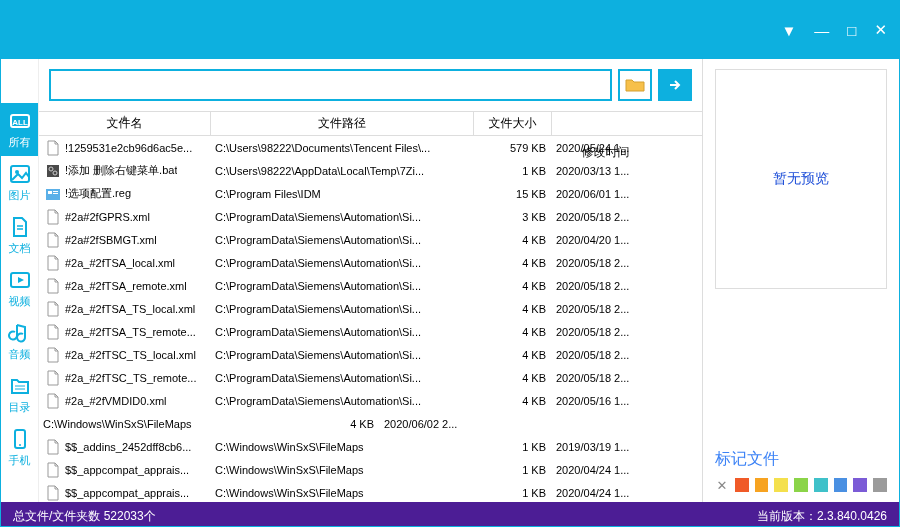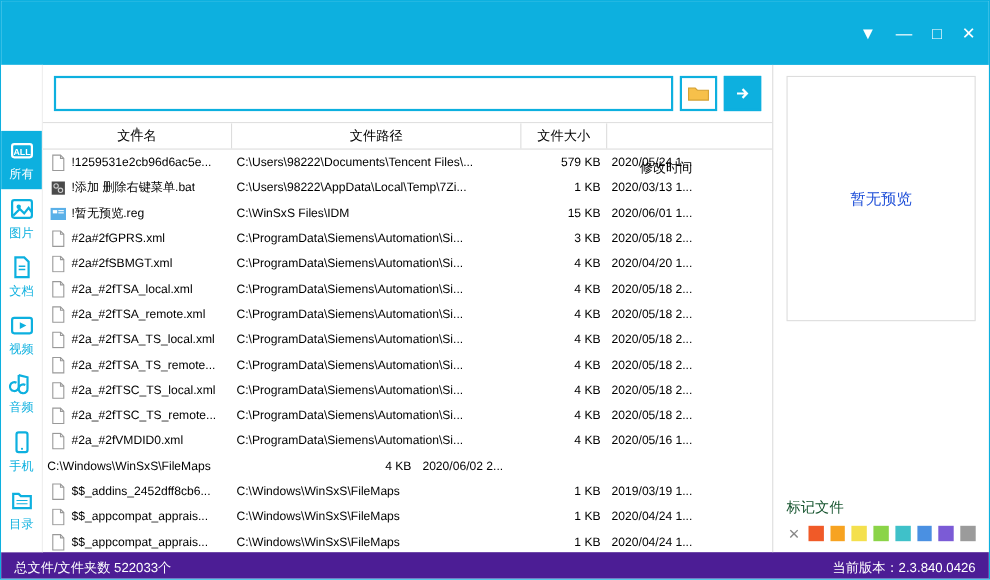--- a/index.html
+++ b/index.html
@@ -5,21 +5,21 @@
 * { margin: 0; padding: 0; box-sizing: border-box; font-family: "Microsoft YaHei", sans-serif; }
 body { width: 900px; height: 527px; background: #fff; overflow: hidden; border: 1px solid #0db0df; }
 .titlebar { height: 58px; background: #0db0df; display: flex; align-items: center; padding: 0 12px; color: #fff; }
 .logo { display: flex; align-items: center; gap: 8px; }
 .logo-icon { width: 32px; height: 32px; }
 .logo-text { font-size: 20px; font-weight: bold; }
 .titlebar-spacer { flex: 1; }
 .win-controls { display: flex; gap: 18px; align-items: center; }
 .win-btn { cursor: pointer; font-size: 15px; color: #fff; }
 .body-area { display: flex; height: 443px; }
-.sidebar { width: 38px; background: #fff; display: flex; flex-direction: column; padding-top: 60px; border-right: 1px solid #eee; }
+.sidebar { width: 38px; background: #fff; display: flex; flex-direction: column; padding-top: 44px; border-right: 1px solid #eee; }
 .side-item { display: flex; flex-direction: column; align-items: center; padding: 6px 0; cursor: pointer; color: #0db0df; font-size: 11px; }
 .side-item.active { background: #0db0df; color: #fff; }
 .side-icon { width: 24px; height: 24px; margin-bottom: 2px; }
 .main-col { flex: 1; display: flex; flex-direction: column; }
 .search-row { padding: 10px; display: flex; gap: 6px; }
 .search-input { flex: 1; height: 32px; border: 2px solid #0db0df; outline: none; padding: 0 8px; font-size: 13px; }
 .folder-btn, .go-btn { width: 34px; height: 32px; border: 2px solid #0db0df; background: #fff; display: flex; align-items: center; justify-content: center; cursor: pointer; }
 .go-btn { background: #0db0df; }
 .table-wrap { flex: 1; overflow: hidden; border-top: 1px solid #ddd; }
 .thead { display: flex; background: #fff; border-bottom: 1px solid #ddd; height: 24px; font-size: 12px; }
@@ -35,21 +35,21 @@
 .tbody::-webkit-scrollbar-thumb { background: #c0c0c0; }
 .tr { display: flex; height: 23px; align-items: center; font-size: 11px; }
 .td-name { width: 172px; display: flex; align-items: center; gap: 4px; padding-left: 6px; overflow: hidden; white-space: nowrap; }
 .td-path { width: 263px; padding-left: 4px; overflow: hidden; white-space: nowrap; text-overflow: ellipsis; }
 .td-size { width: 78px; text-align: right; padding-right: 6px; }
 .td-date { width: 108px; padding-left: 4px; overflow: hidden; white-space: nowrap; }
 .file-icon { width: 16px; height: 16px; flex-shrink: 0; }
 .fname { overflow: hidden; text-overflow: ellipsis; white-space: nowrap; }
 .preview-col { width: 197px; border-left: 1px solid #ddd; display: flex; flex-direction: column; padding: 10px 12px; }
 .preview-box { flex: 1; border: 1px solid #ddd; display: flex; align-items: center; justify-content: center; color: #1d4ed8; font-size: 14px; margin-bottom: 160px; }
-.tag-label { color: #14532d; font-size: 13px; margin-bottom: 8px; }
+.tag-label { color: #3b82f6; font-size: 16px; margin-bottom: 8px; }
 .tags { display: flex; gap: 6px; }
 .tag-sq { width: 14px; height: 14px; cursor: pointer; }
 .tag-x { width: 14px; height: 14px; display: flex; align-items: center; justify-content: center; color: #888; font-size: 13px; cursor: pointer; }
 .statusbar { height: 29px; background: #4c1d95; color: #fff; display: flex; align-items: center; padding: 0 12px; font-size: 12px; justify-content: space-between; }
 </style>
 </head>
 <body>
 
 <div class="titlebar">
   <div class="titlebar-spacer"></div>
@@ -95,32 +95,32 @@
       </div>
       <div class="side-item">
         <svg class="side-icon" viewBox="0 0 24 24">
           <path d="M9 4 L9 14 A4 4 0 1 1 7 11" fill="none" stroke="currentColor" stroke-width="2"></path>
           <path d="M9 4 L17 6 L17 16 A4 4 0 1 1 15 13" fill="none" stroke="currentColor" stroke-width="2"></path>
         </svg>
         <span>音频</span>
       </div>
       <div class="side-item">
         <svg class="side-icon" viewBox="0 0 24 24">
-          <rect x="7" y="3" width="10" height="18" rx="2" fill="none" stroke="currentColor" stroke-width="2"></rect>
-          <circle cx="12" cy="18" r="1" fill="currentColor"></circle>
-        </svg>
-        <span>手机</span>
-      </div>
-      <div class="side-item">
-        <svg class="side-icon" viewBox="0 0 24 24">
           <path d="M4 6 L4 19 L20 19 L20 8 L11 8 L9 6 Z" fill="none" stroke="currentColor" stroke-width="2"></path>
           <line x1="7" y1="12" x2="17" y2="12" stroke="currentColor"></line>
           <line x1="7" y1="15" x2="17" y2="15" stroke="currentColor"></line>
         </svg>
         <span>目录</span>
+      </div>
+      <div class="side-item">
+        <svg class="side-icon" viewBox="0 0 24 24">
+          <rect x="7" y="3" width="10" height="18" rx="2" fill="none" stroke="currentColor" stroke-width="2"></rect>
+          <circle cx="12" cy="18" r="1" fill="currentColor"></circle>
+        </svg>
+        <span>手机</span>
       </div>
     </div>
 
   <div class="main-col">
     <div class="search-row">
       <input class="search-input" value="" style="">
       <div class="folder-btn">
         <svg width="20" height="16">
             <path d="M1 3 L1 14 L19 14 L19 5 L9 5 L7 3 Z" fill="#f7c04a" stroke="#d4a030"></path>
           </svg>
@@ -175,23 +175,23 @@
             <div class="td-date">2020/03/13 1...</div>
           </div>
           <div class="tr">
             <div class="td-name">
               <span class="file-icon"><svg viewBox="0 0 16 16">
                   <rect x="1" y="3" width="14" height="11" fill="#5ab0e8"></rect>
                   <rect x="3" y="5" width="4" height="3" fill="#fff"></rect>
                   <rect x="8" y="5" width="5" height="1" fill="#fff"></rect>
                   <rect x="8" y="7" width="5" height="1" fill="#fff"></rect>
                 </svg></span>
-              <span class="fname">!暂无预览.reg</span>
-            </div>
-            <div class="td-path">C:\WinSxS Files\IDM</div>
+              <span class="fname">!选项配置.reg</span>
+            </div>
+            <div class="td-path">C:\Program Files\IDM</div>
             <div class="td-size">15 KB</div>
             <div class="td-date">2020/06/01 1...</div>
           </div>
           <div class="tr">
             <div class="td-name">
               <span class="file-icon"><svg viewBox="0 0 16 16">
                   <path d="M3 1 L10 1 L13 4 L13 15 L3 15 Z" fill="#fff" stroke="#999"></path>
                   <path d="M10 1 L10 4 L13 4" fill="none" stroke="#999"></path>
                 </svg></span>
               <span class="fname">#2a#2fGPRS.xml</span>

